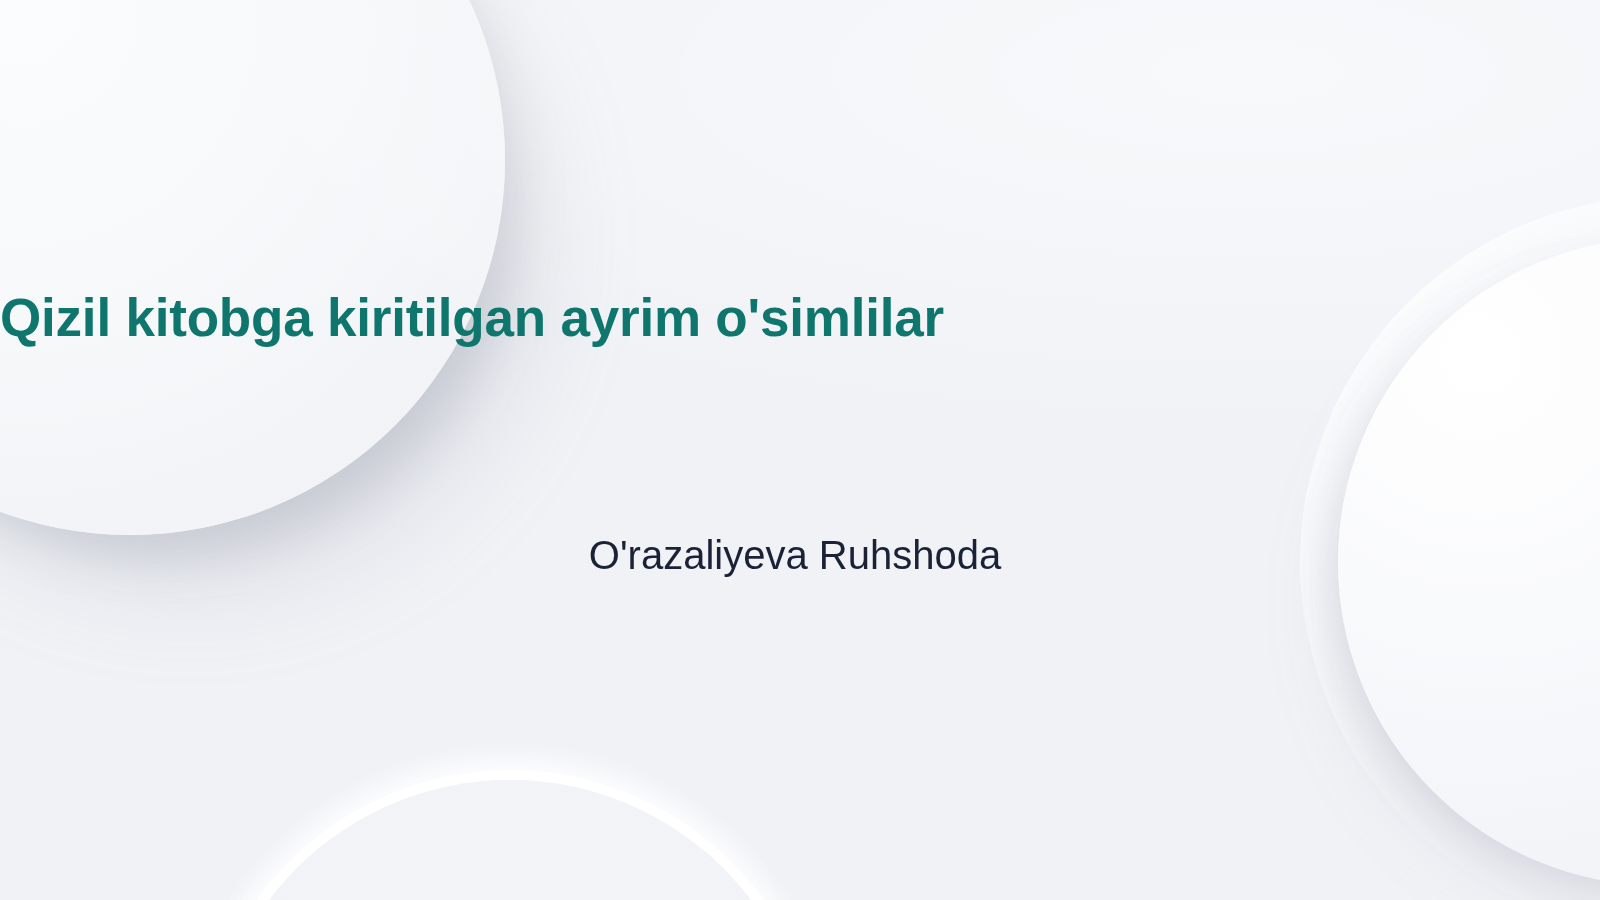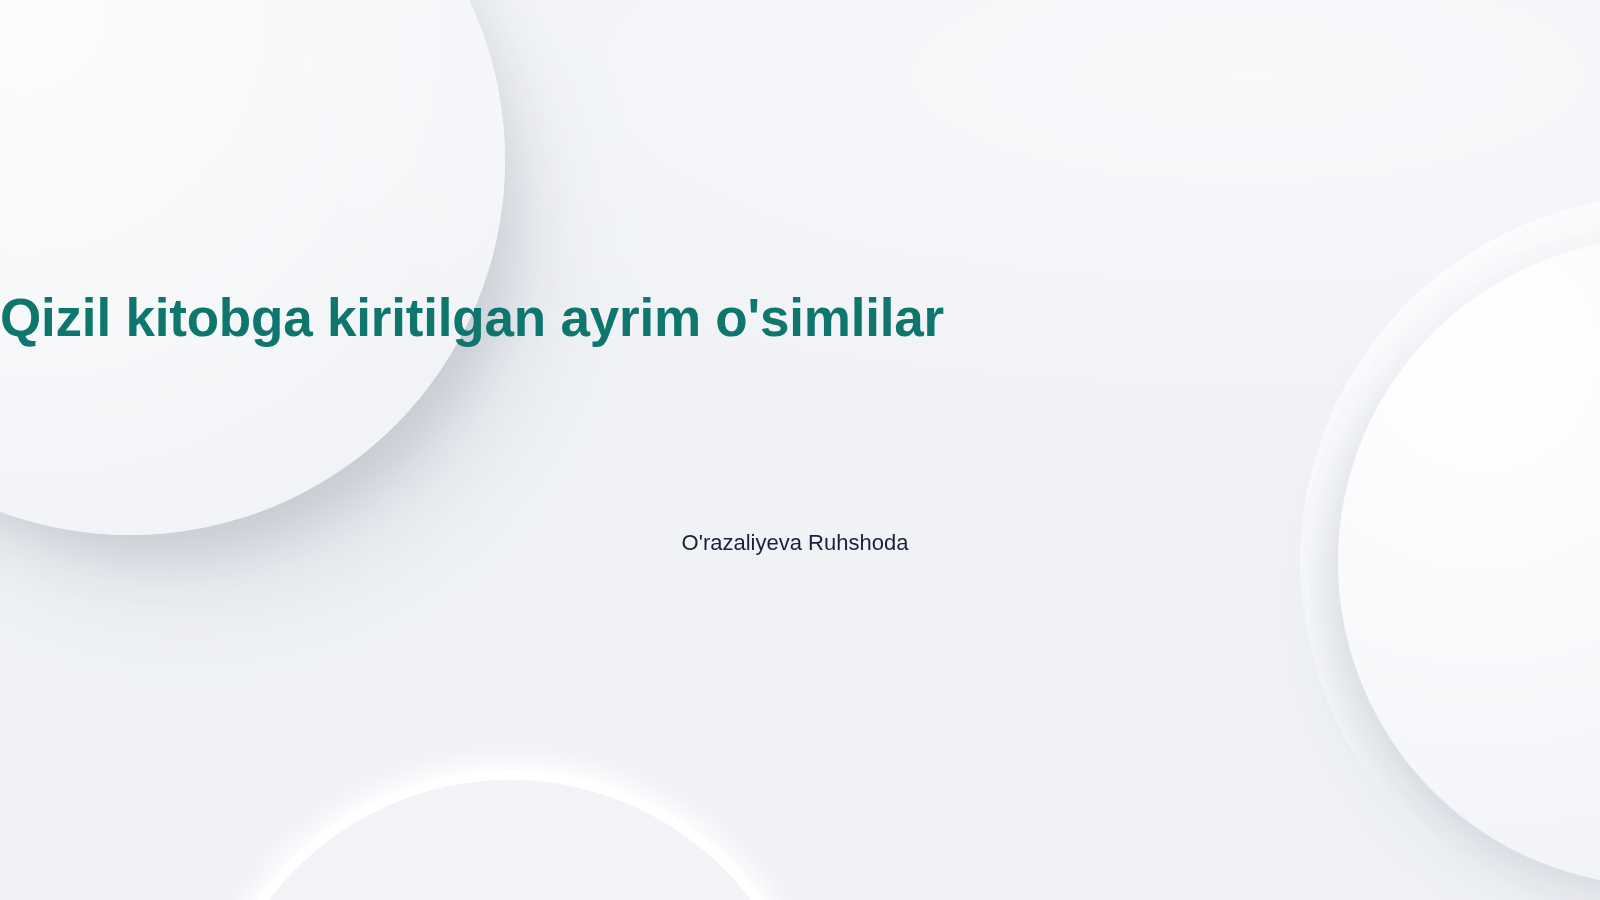--- a/index.html
+++ b/index.html
@@ -139,21 +139,21 @@
     white-space: nowrap;
   }
 
   .slide-subtitle {
     position: absolute;
     left: 0;
     top: 529px;
     width: 1590px;
     text-align: center;
     margin: 0;
-    font-size: 22px;
+    font-size: 40px;
     font-weight: 400;
     line-height: 1.3;
     color: #1b2238;
     white-space: nowrap;
   }
 </style>
 </head>
 <body>
 
 <div class="slide">

